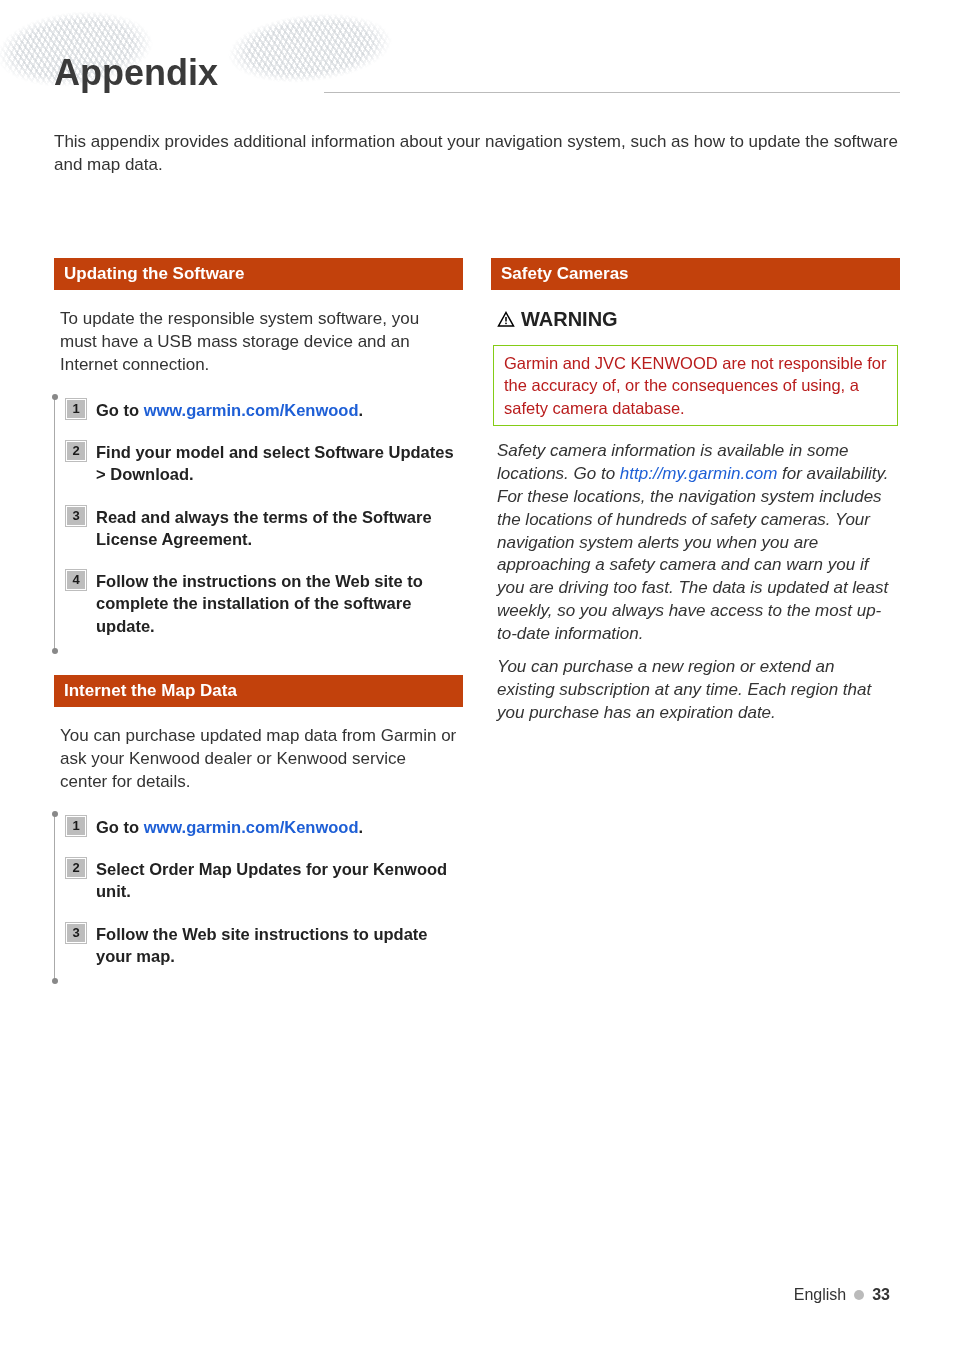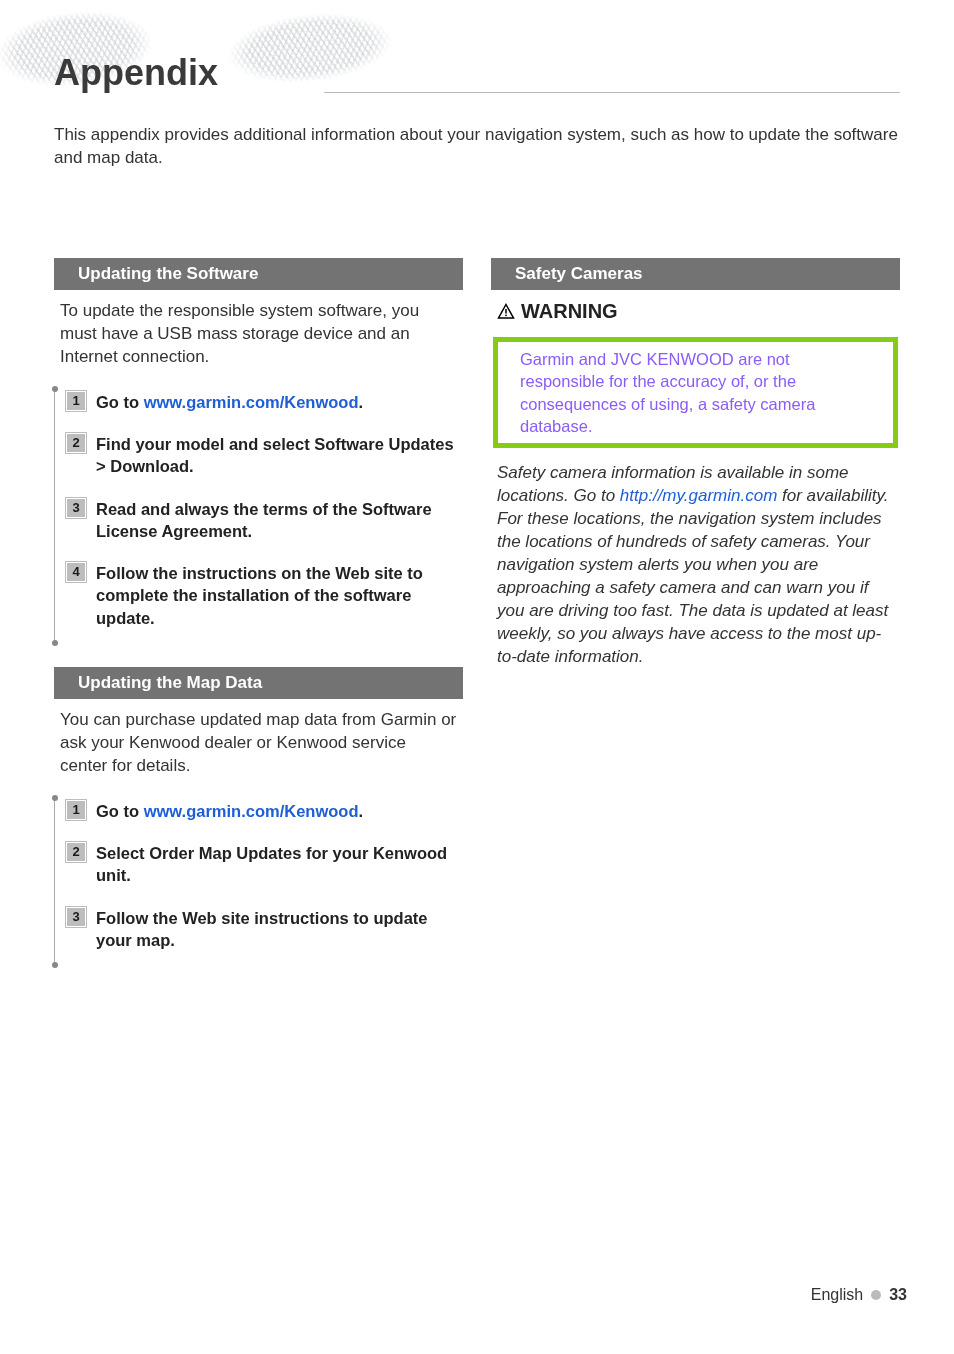--- a/index.html
+++ b/index.html
@@ -26,46 +26,46 @@
     .title-rule {
       position: absolute;
       top: 92px;
       left: 324px;
       right: 54px;
       height: 1px;
       background: #bbb;
     }
     .intro {
       position: absolute;
-      top: 124px;
+      top: 131px;
       left: 54px;
       right: 54px;
       font-size: 17px;
       line-height: 1.35;
       color: #333;
     }
     .columns {
       position: absolute;
       top: 258px;
       left: 54px;
       right: 54px;
       display: flex;
       gap: 28px;
     }
     .col {
       flex: 1;
       min-width: 0;
     }
     .section-bar {
-      background: #737373;
+      background: #c2410c;
       color: #fff;
       font-weight: 700;
       font-size: 17px;
-      padding: 6px 24px;
-      margin-bottom: 10px;
+      padding: 6px 10px;
+      margin-bottom: 18px;
     }
     .body-text {
       font-size: 17px;
       line-height: 1.35;
       color: #333;
       padding: 0 6px;
       margin-bottom: 16px;
     }
     .steps-wrap {
       position: relative;
@@ -128,42 +128,42 @@
       margin-bottom: 14px;
       display: flex;
       align-items: center;
       gap: 6px;
     }
     .warn-icon {
       width: 18px;
       height: 18px;
     }
     .warning-box {
-      border: 5px solid #84cc16;
-      padding: 6px 22px;
+      border: 1px solid #84cc16;
+      padding: 6px 10px;
       margin: 0 2px 14px 2px;
       font-size: 16.5px;
       line-height: 1.35;
-      color: #8b5cf6;
+      color: #b91c1c;
     }
     .para {
       font-size: 17px;
       line-height: 1.35;
       color: #333;
       padding: 0 6px;
       margin-bottom: 10px;
       font-style: italic;
     }
     .para .text-link {
       color: #1e5fd6;
     }
     .footer {
       position: absolute;
       bottom: 50px;
-      right: 47px;
+      right: 64px;
       font-size: 16px;
       color: #333;
       display: flex;
       align-items: center;
       gap: 8px;
     }
     .footer .dot {
       width: 10px;
       height: 10px;
       border-radius: 50%;
@@ -218,21 +218,21 @@
       <div class="step">
         <div class="step-num">3</div>
         <span>Read and always the terms of the Software License Agreement.</span>
       </div>
       <div class="step">
         <div class="step-num">4</div>
         <span>Follow the instructions on the Web site to complete the installation of the software update.</span>
       </div>
     </div>
 
-    <div class="section-bar">Updating the Map Data</div>
+    <div class="section-bar">Internet the Map Data</div>
     <div class="body-text">You can purchase updated map data from Garmin or ask your Kenwood dealer or Kenwood service center for details.</div>
     <div class="steps-wrap">
       <div class="steps-rail"></div>
 
       <div class="step">
         <div class="step-num">1</div>
         <span>Go to </span><span class="link">www.garmin.com/Kenwood</span><span class="after-link">.</span>
       </div>
       <div class="step">
         <div class="step-num">2</div>
@@ -254,20 +254,21 @@
         <rect x="11" y="8" width="2" height="6" fill="#000"></rect>
         <rect x="11" y="15.5" width="2" height="2" fill="#000"></rect>
       </svg>
       <span>WARNING</span>
     </div>
     <div class="warning-box">Garmin and JVC KENWOOD are not responsible for the accuracy of, or the consequences of using, a safety camera database.</div>
 
     <div class="para">
       <span>Safety camera information is available in some locations. Go to </span><span class="text-link">http://my.garmin.com</span><span> for availability. For these locations, the navigation system includes the locations of hundreds of safety cameras. Your navigation system alerts you when you are approaching a safety camera and can warn you if you are driving too fast. The data is updated at least weekly, so you always have access to the most up-to-date information.</span>
     </div>
+    <div class="para">You can purchase a new region or extend an existing subscription at any time. Each region that you purchase has an expiration date.</div>
   </div>
 </div>
 
 <div class="footer">
   <span>English</span>
   <span class="dot"></span>
   <span class="pn">33</span>
 </div>
 
 </body></html>

